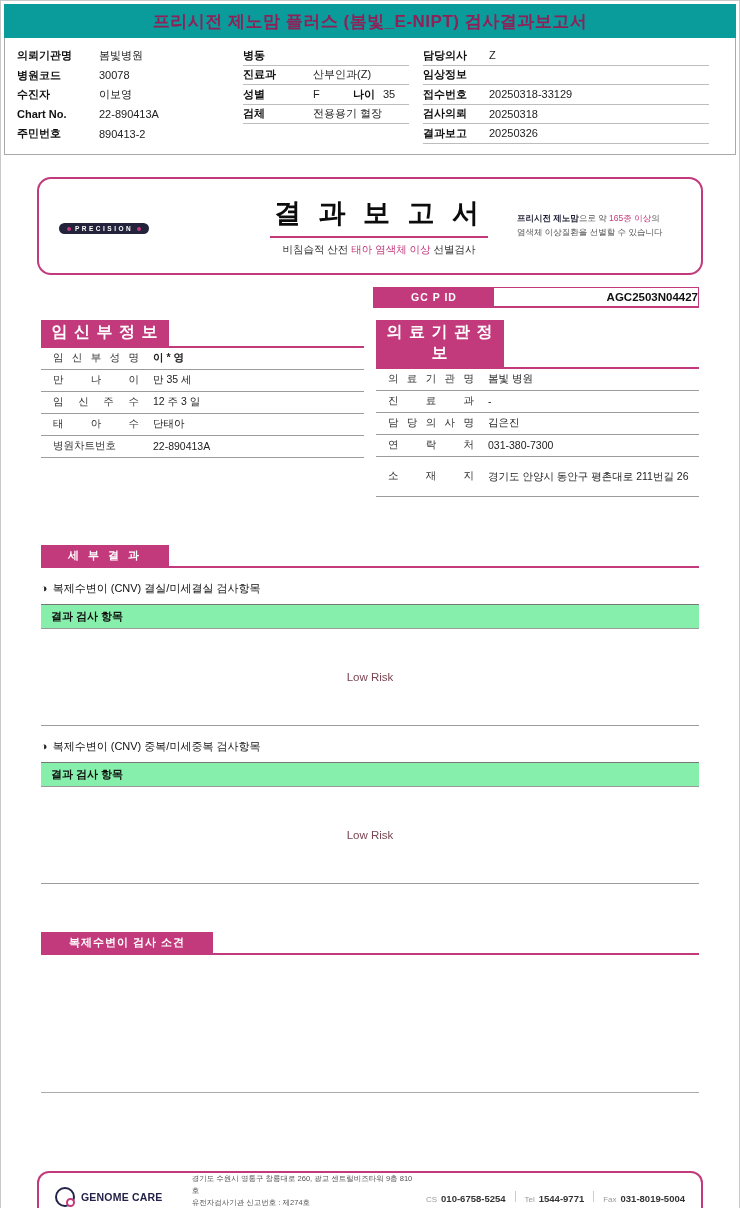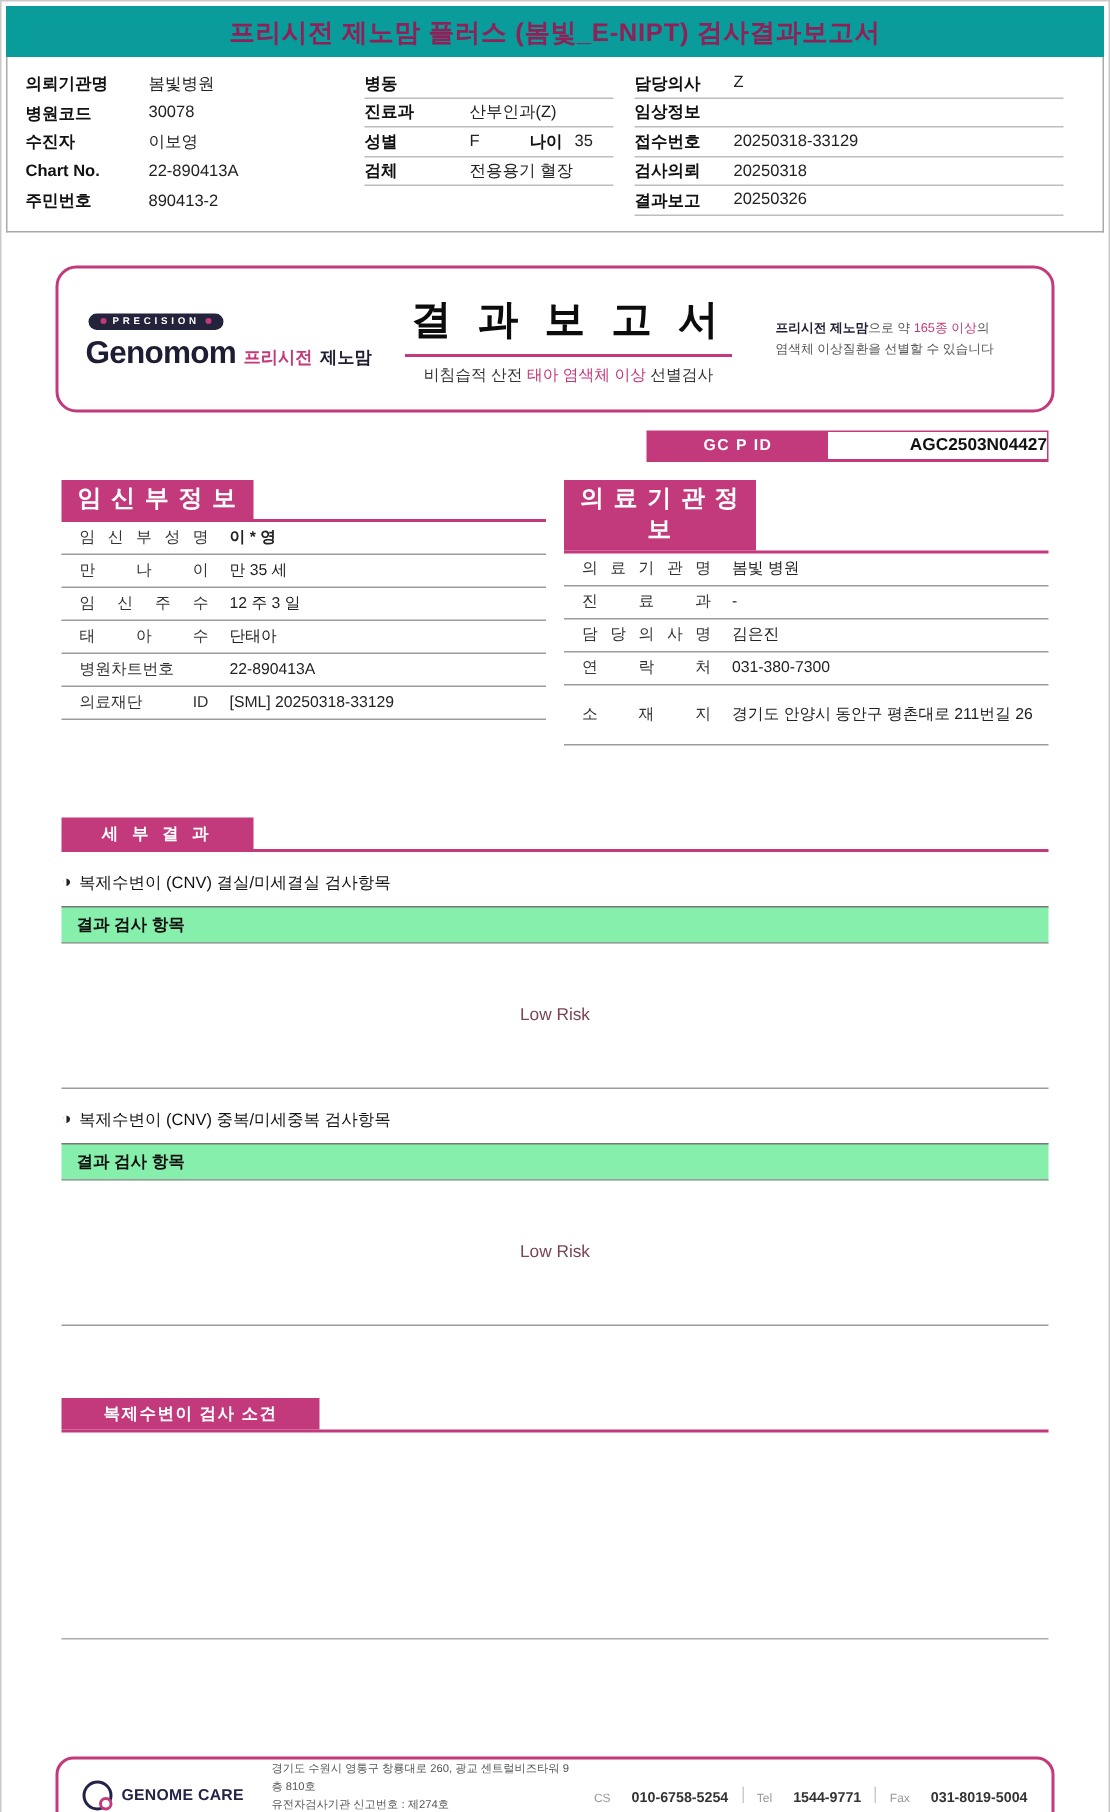--- a/index.html
+++ b/index.html
@@ -33,21 +33,21 @@
   .logo-kr { color:#1d1d33; font-weight:bold; font-size:11.5px; }
   .doc-title-wrap { flex:1; text-align:center; }
   .doc-title { display:inline-block; font-size:27px; font-weight:bold; color:#0c0c0c; letter-spacing:5px; border-bottom:2px solid #c2397c; padding:0 4px 5px; }
   .doc-sub { margin-top:5px; font-size:10.5px; color:#333; }
   .doc-sub .hl { color:#c2397c; }
   .tagline { width:166px; font-size:8.5px; color:#555; line-height:1.6; }
   .tagline .tb { color:#1d1d33; font-weight:bold; }
   .tagline .hl { color:#c2397c; }
 
   
-  .gcpid { margin:12px 40px 0 auto; width:268px; display:flex; border:1px solid #c2397c; border-bottom:2px solid #c2397c; }
+  .gcpid { margin:12px 40px 0 auto; width:326px; display:flex; border:1px solid #c2397c; border-bottom:2px solid #c2397c; }
   .gcpid-label { width:120px; background:#c2397c; color:#fff; font-weight:bold; font-size:10.5px; text-align:center; padding:3px 0; letter-spacing:1px; }
   .gcpid-value { flex:1; text-align:right; font-weight:bold; font-size:11.5px; color:#111; padding:3px 0; background:#fff; }
 
   
   .tables { margin:12px 40px 0; display:flex; gap:12px; }
   .tbl { flex:1; }
   .tbl-head { border-bottom:2px solid #c2397c; }
   .tbl-badge { width:128px; background:#c2397c; color:#fff; font-size:16px; font-weight:bold; text-align:center; padding:2.5px 0; letter-spacing:1px; }
   .trow { display:flex; align-items:center; border-bottom:1px solid #9c9c9c; min-height:22px; font-size:10.5px; color:#222; }
   .trow .tl { width:108px; padding:0 10px 0 12px; text-align:justify; text-align-last:justify; color:#333; }
@@ -69,21 +69,21 @@
 
   
   .footer-box { margin:78px 36px 0; height:52px; border:2px solid #c2397c; border-radius:12px; display:flex; align-items:center; padding:0 16px; gap:12px; background:#fff; }
   .fb-brand { display:flex; align-items:center; gap:6px; width:128px; }
   .fb-mark { width:20px; height:20px; border:2.5px solid #23234a; border-radius:50%; position:relative; flex:0 0 auto; }
   .fb-mark-inner { position:absolute; right:-2px; bottom:-2px; width:9px; height:9px; border:2px solid #c2397c; border-radius:50%; background:#fff; }
   .fb-name { font-size:10.5px; font-weight:bold; color:#23234a; letter-spacing:0.2px; }
   .fb-addr { font-size:7.5px; color:#555; line-height:1.55; }
   .fb-web { color:#cc3344; font-weight:bold; }
   .fb-contacts { margin-left:auto; display:flex; align-items:center; gap:9px; white-space:nowrap; }
-  .fb-contact .cl { font-size:8px; color:#999; margin-right:14px; }
+  .fb-contact .cl { font-size:8px; color:#999; margin-right:4px; }
   .fb-contact .cv { font-size:9.5px; font-weight:bold; color:#333; }
   .fb-sep { width:1px; height:11px; background:#ccc; display:inline-block; }
   .page-num { text-align:center; font-size:10px; color:#c2397c; margin-top:6px; }
 </style>
 </head>
 <body>
 
 <div class="sheet">
 
   <div class="topbar">
@@ -159,25 +159,20 @@
     </div>
   </div>
 
   <div class="doc-head">
     <div class="logo">
       <span class="logo-badge">
         <span class="pdot"></span>
         <span>PRECISION</span>
         <span class="pdot"></span>
       </span>
-      <div class="logo-line">
-        <span class="logo-en">Genomom</span>
-        <span class="logo-kr-hl">프리시전</span>
-        <span class="logo-kr">제노맘</span>
-      </div>
     </div>
     <div class="doc-title-wrap">
       <div class="doc-title">결 과 보 고 서</div>
       <div class="doc-sub"><span>비침습적 산전 </span><span class="hl">태아 염색체 이상</span><span> 선별검사</span></div>
     </div>
     <div class="tagline">
       <span class="tb">프리시전 제노맘</span><span>으로 약 </span><span class="hl">165종 이상</span><span>의</span><br>
       <span>염색체 이상질환을 선별할 수 있습니다</span>
     </div>
   </div>
@@ -204,24 +199,20 @@
         <span class="tl">임 신 주 수</span>
         <span class="tv">12 주 3 일</span>
       </div>
       <div class="trow">
         <span class="tl">태 아 수</span>
         <span class="tv">단태아</span>
       </div>
       <div class="trow">
         <span class="tl">병원차트번호</span>
         <span class="tv">22-890413A</span>
-      </div>
-      <div class="trow">
-        <span class="tl">의료재단 ID</span>
-        <span class="tv">[SML] 20250318-33129</span>
       </div>
     </div>
 
     <div class="tbl">
       <div class="tbl-head">
         <div class="tbl-badge">의 료 기 관 정 보</div>
       </div>
       <div class="trow">
         <span class="tl">의 료 기 관 명</span>
         <span class="tv">봄빛 병원</span>

